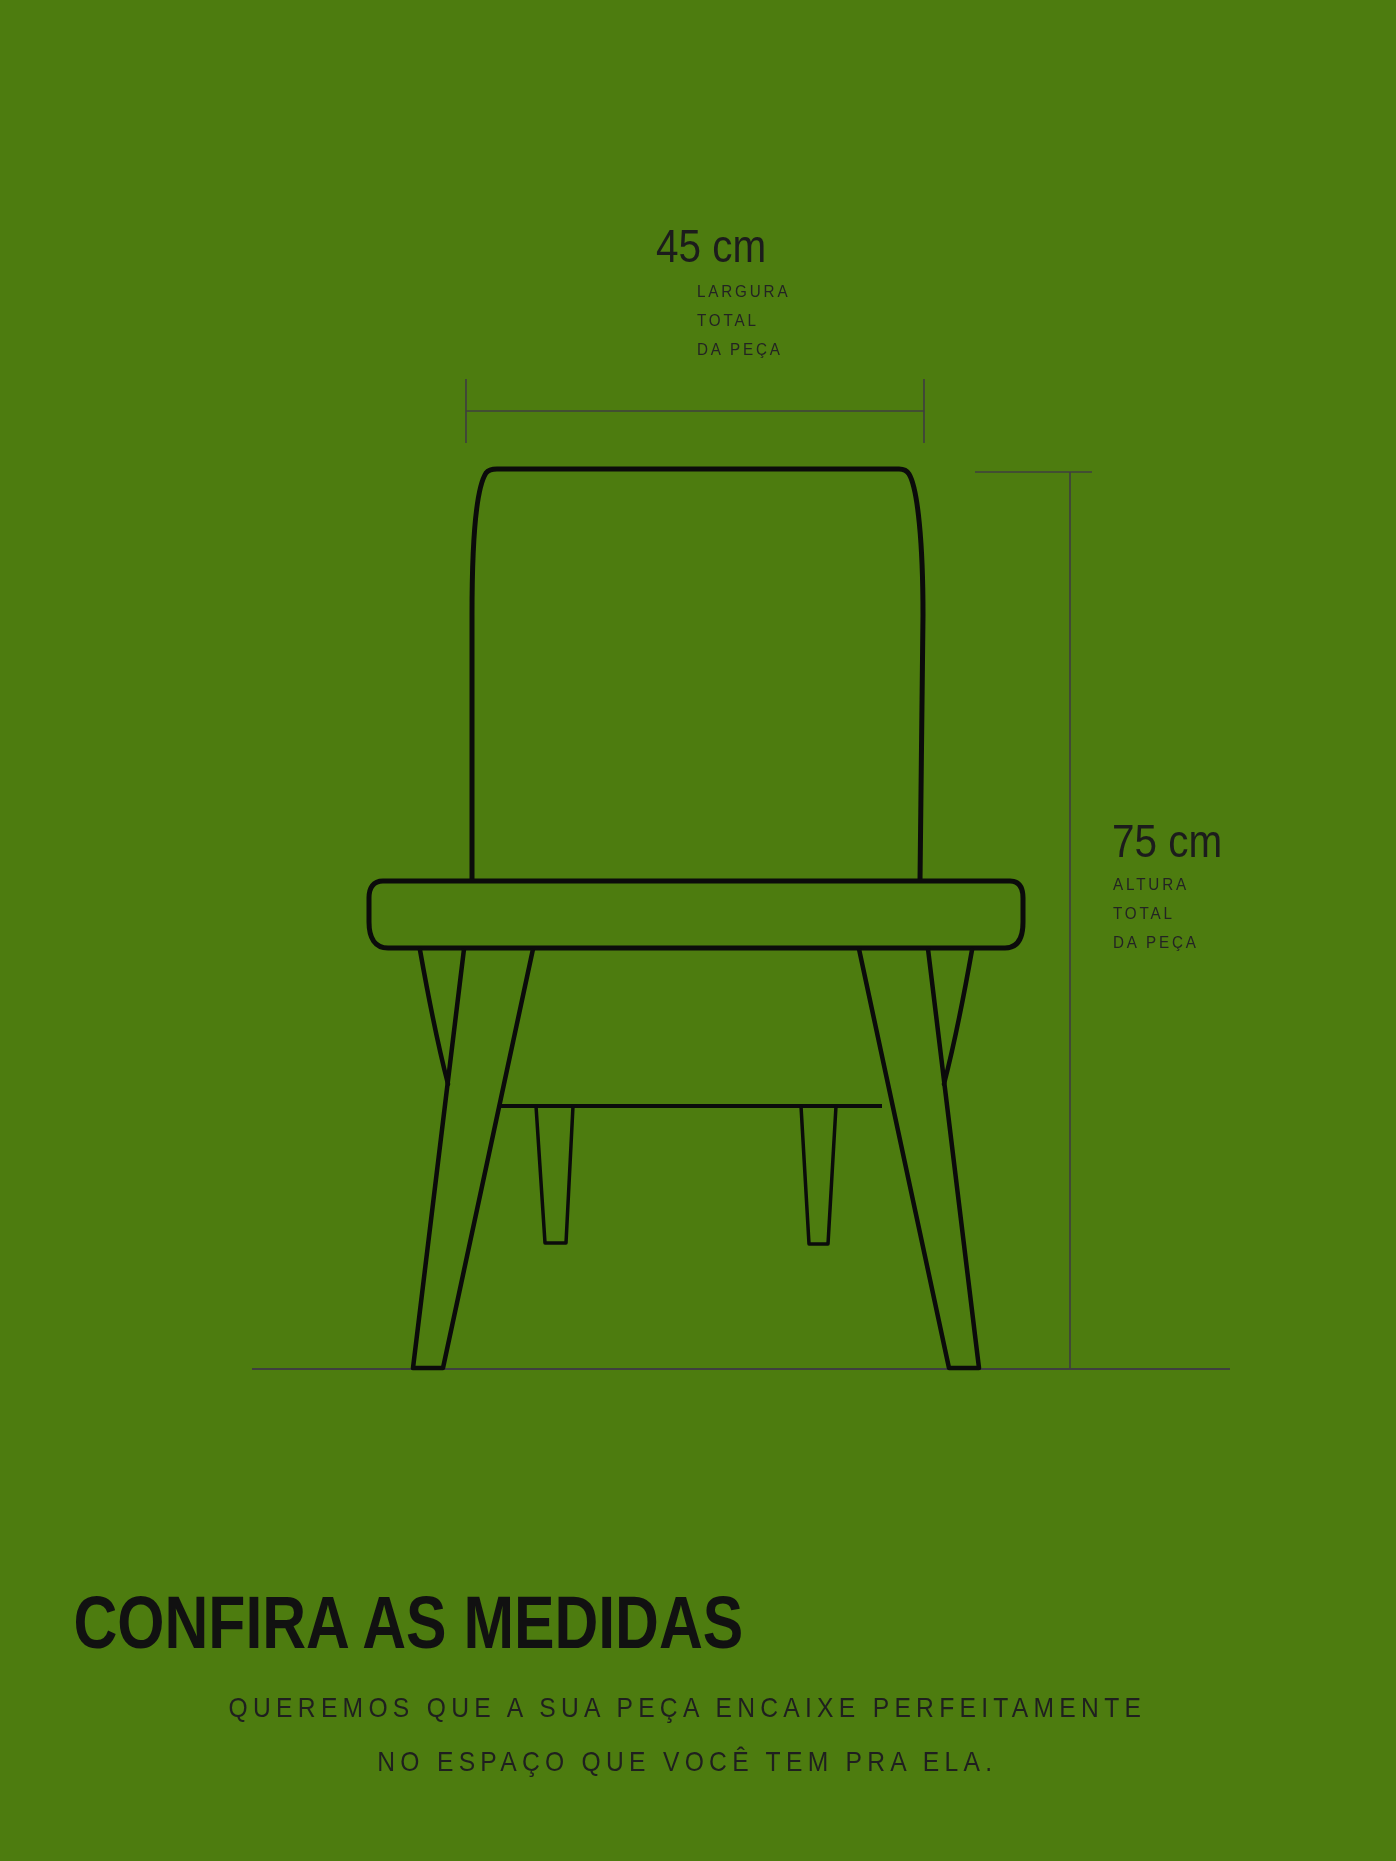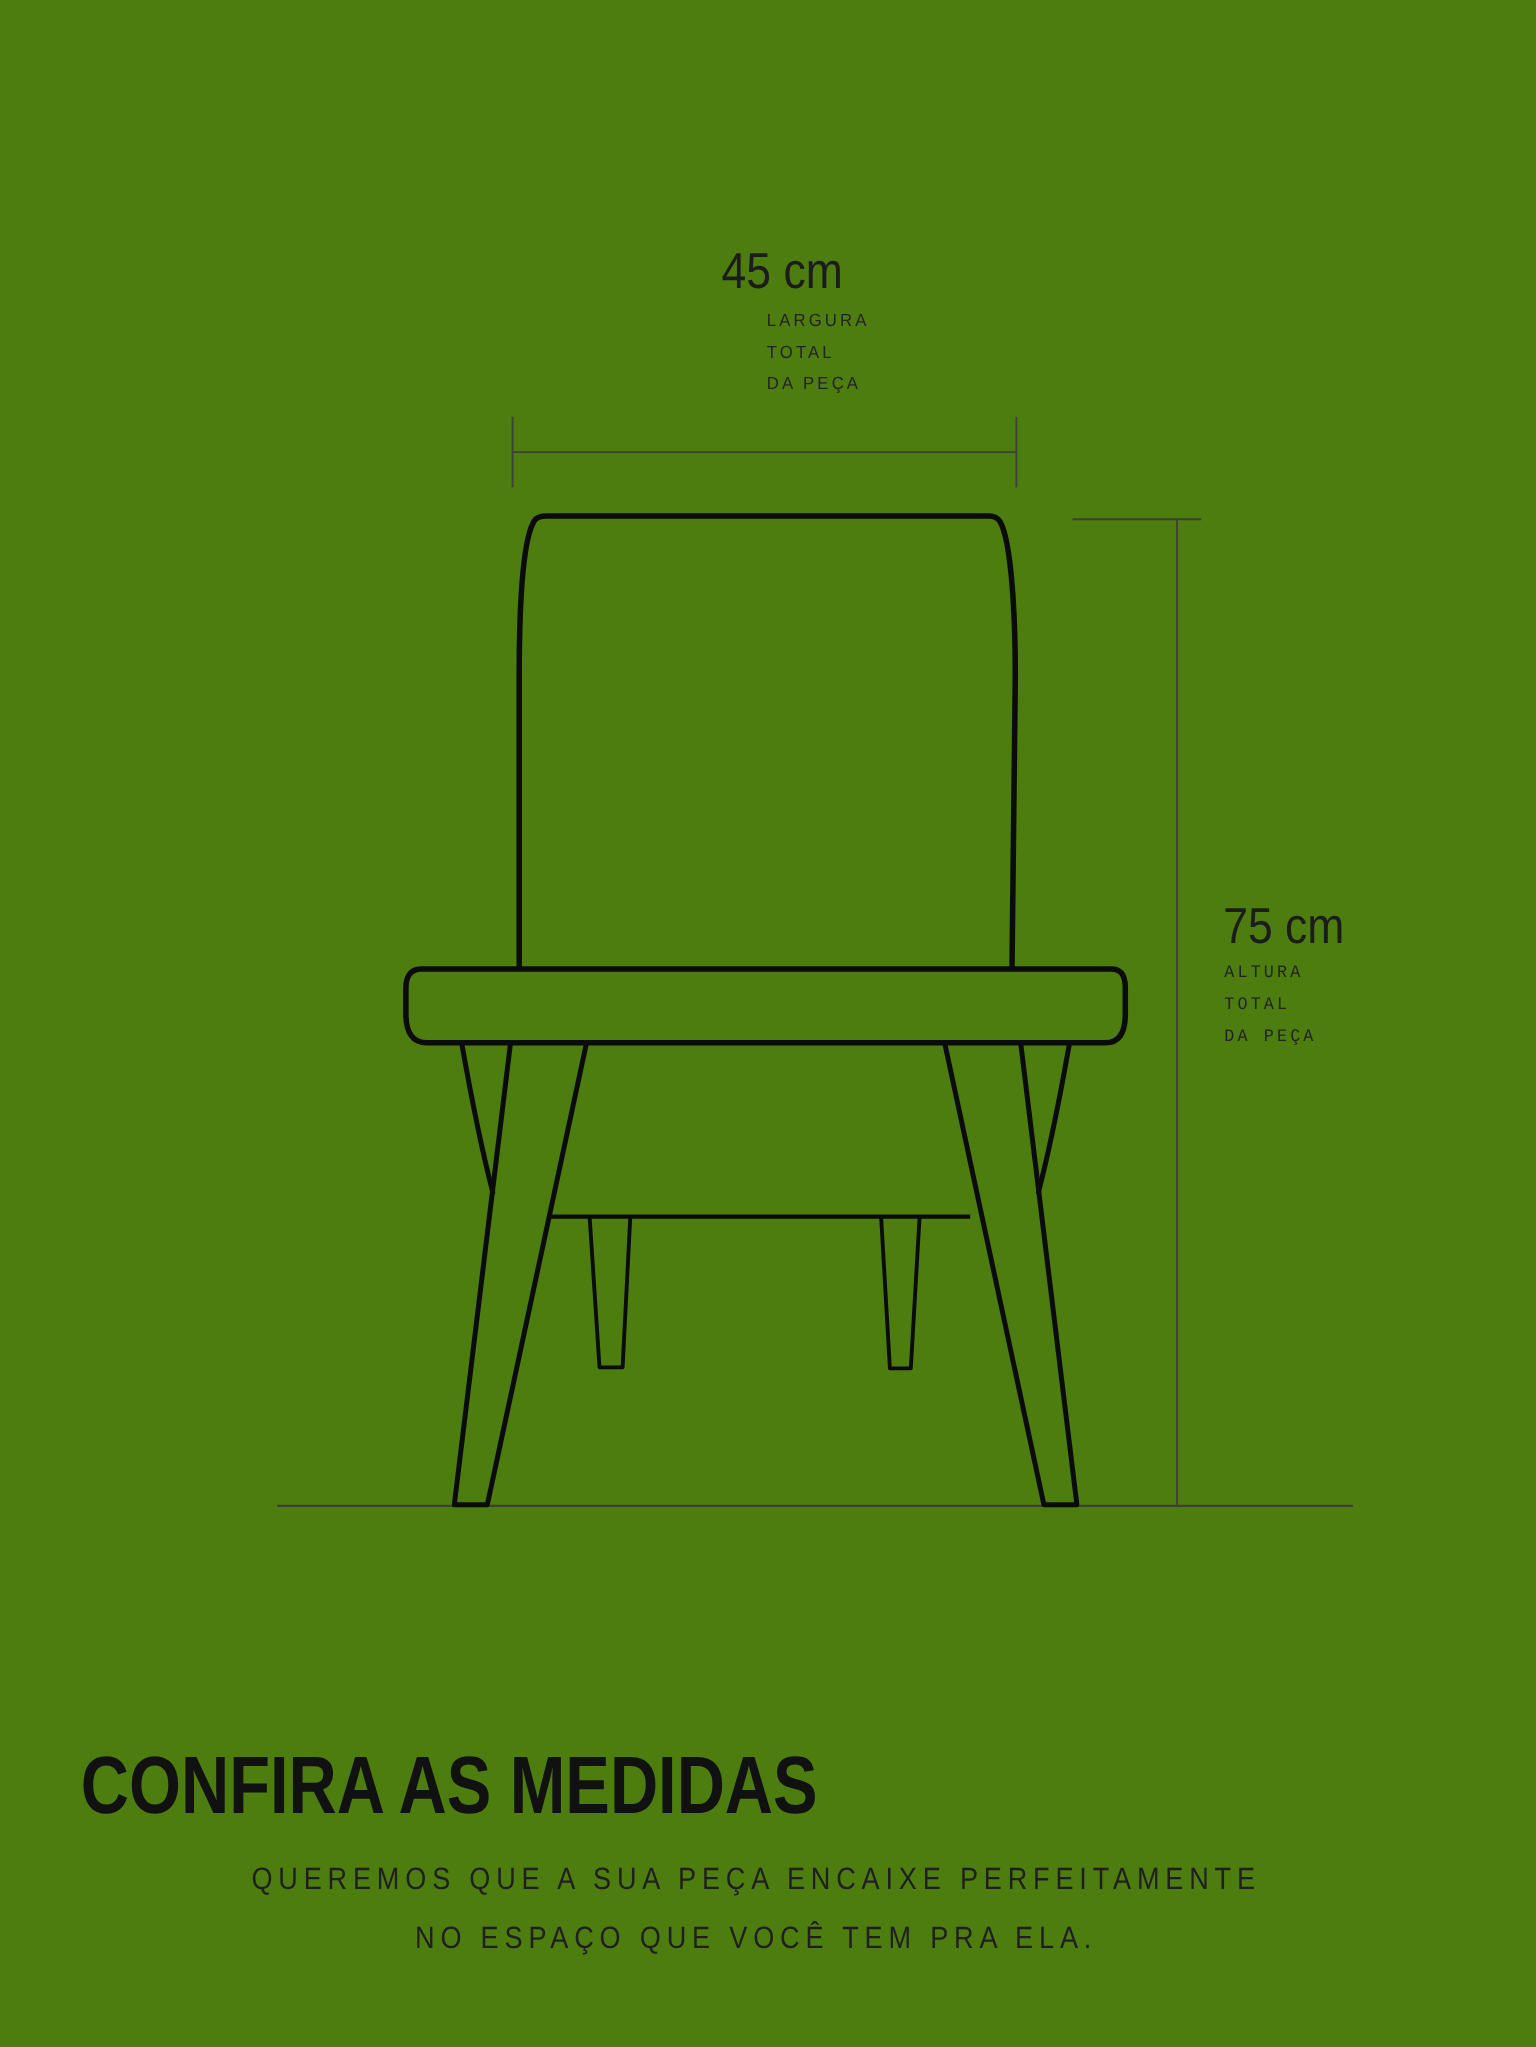--- a/index.html
+++ b/index.html
@@ -98,21 +98,21 @@
   </div>
   <div class="abs dim-label" style="left:657px;top:277px;margin-left:40px;">
     <span class="ln"><span>LARGURA</span></span>
     <span class="ln"><span>TOTAL</span></span>
     <span class="ln"><span>DA PEÇA</span></span>
   </div>
 
   <div class="abs dim-value" style="left:1112px;top:818px;text-decoration:underline;">
     <span>75 cm</span>
   </div>
-  <div class="abs dim-label" style="left:1113px;top:870px;font-family:Liberation Mono, monospace;">
+  <div class="abs dim-label" style="left:1113px;top:870px;">
     <span class="ln"><span>ALTURA</span></span>
     <span class="ln"><span>TOTAL</span></span>
     <span class="ln"><span>DA PEÇA</span></span>
   </div>
 
   <div class="abs footer-title">
     <span>CONFIRA AS MEDIDAS</span>
   </div>
   <div class="abs footer-subtitle">
     <span class="ln"><span>QUEREMOS QUE A SUA PEÇA ENCAIXE PERFEITAMENTE</span></span>

